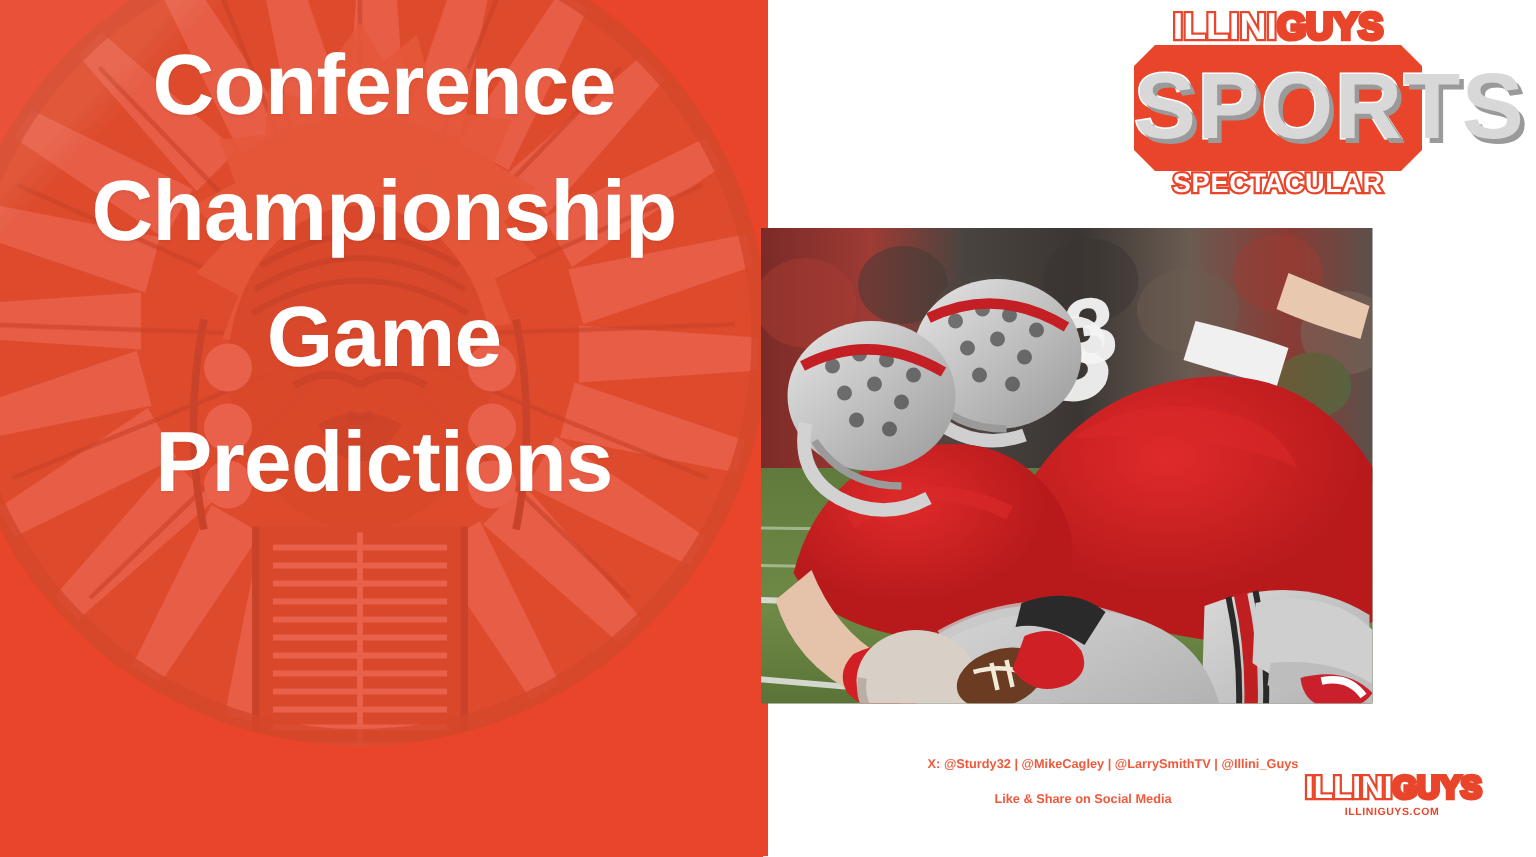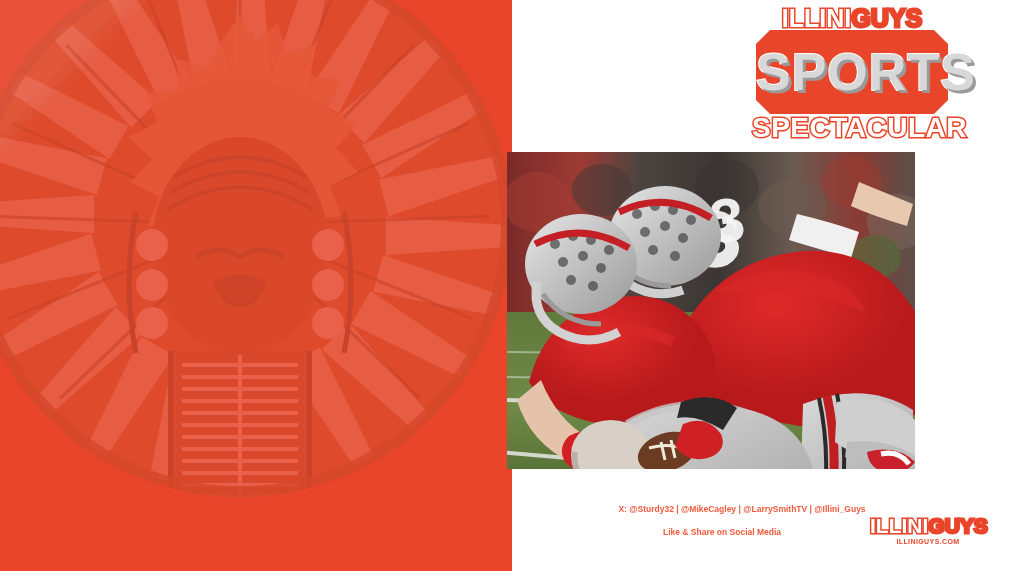--- a/index.html
+++ b/index.html
@@ -103,36 +103,36 @@
     height: 84px;
     background: #e8452a;
     clip-path: polygon(14px 0, 178px 0, 192px 14px, 192px 70px, 178px 84px, 14px 84px, 0 70px, 0 14px);
   }
   .sports-text {
     position: absolute;
     left: 4px;
     top: 34px;
     width: 192px;
     text-align: center;
-    font-size: 52px;
+    font-size: 62px;
     font-weight: bold;
     line-height: 72px;
     color: #d8d8d8;
     -webkit-text-stroke: 2px #ffffff;
     paint-order: stroke fill;
     letter-spacing: 1px;
     text-shadow: 3px 3px 0 #9a9a9a;
   }
   .logo-spectacular {
     position: absolute;
     left: 0; top: 110px;
     width: 200px;
     text-align: center;
     font-weight: bold;
-    font-size: 28px;
+    font-size: 18px;
     letter-spacing: 0.5px;
     color: #ffffff;
     -webkit-text-stroke: 3px #e8452a;
     paint-order: stroke fill;
   }
 
   
   .photo {
     position: absolute;
     left: 507px;
@@ -352,20 +352,26 @@
             <line x1="222" y1="552" x2="338" y2="552"></line>
             <line x1="280" y1="410" x2="280" y2="560"></line>
           </g>
           <circle cx="280" cy="280" r="268" fill="none" stroke="#d4462a" stroke-width="14" opacity="0.75"></circle>
         </g>
       </svg>
     </div>
 
     <div class="sheen"></div>
 
+    <div class="title-block">
+      <span class="tline">Conference</span>
+      <span class="tline">Championship</span>
+      <span class="tline">Game</span>
+      <span class="tline">Predictions</span>
+    </div>
   </div>
 
   <div class="right-panel"></div>
 
   <div class="logo-main">
     <div class="logo-illiniguys"><span>ILLINI</span><span class="g-part">GUYS</span></div>
     <div class="sports-plate"></div>
     <div class="sports-text">SPORTS</div>
     <div class="logo-spectacular">SPECTACULAR</div>
   </div>

